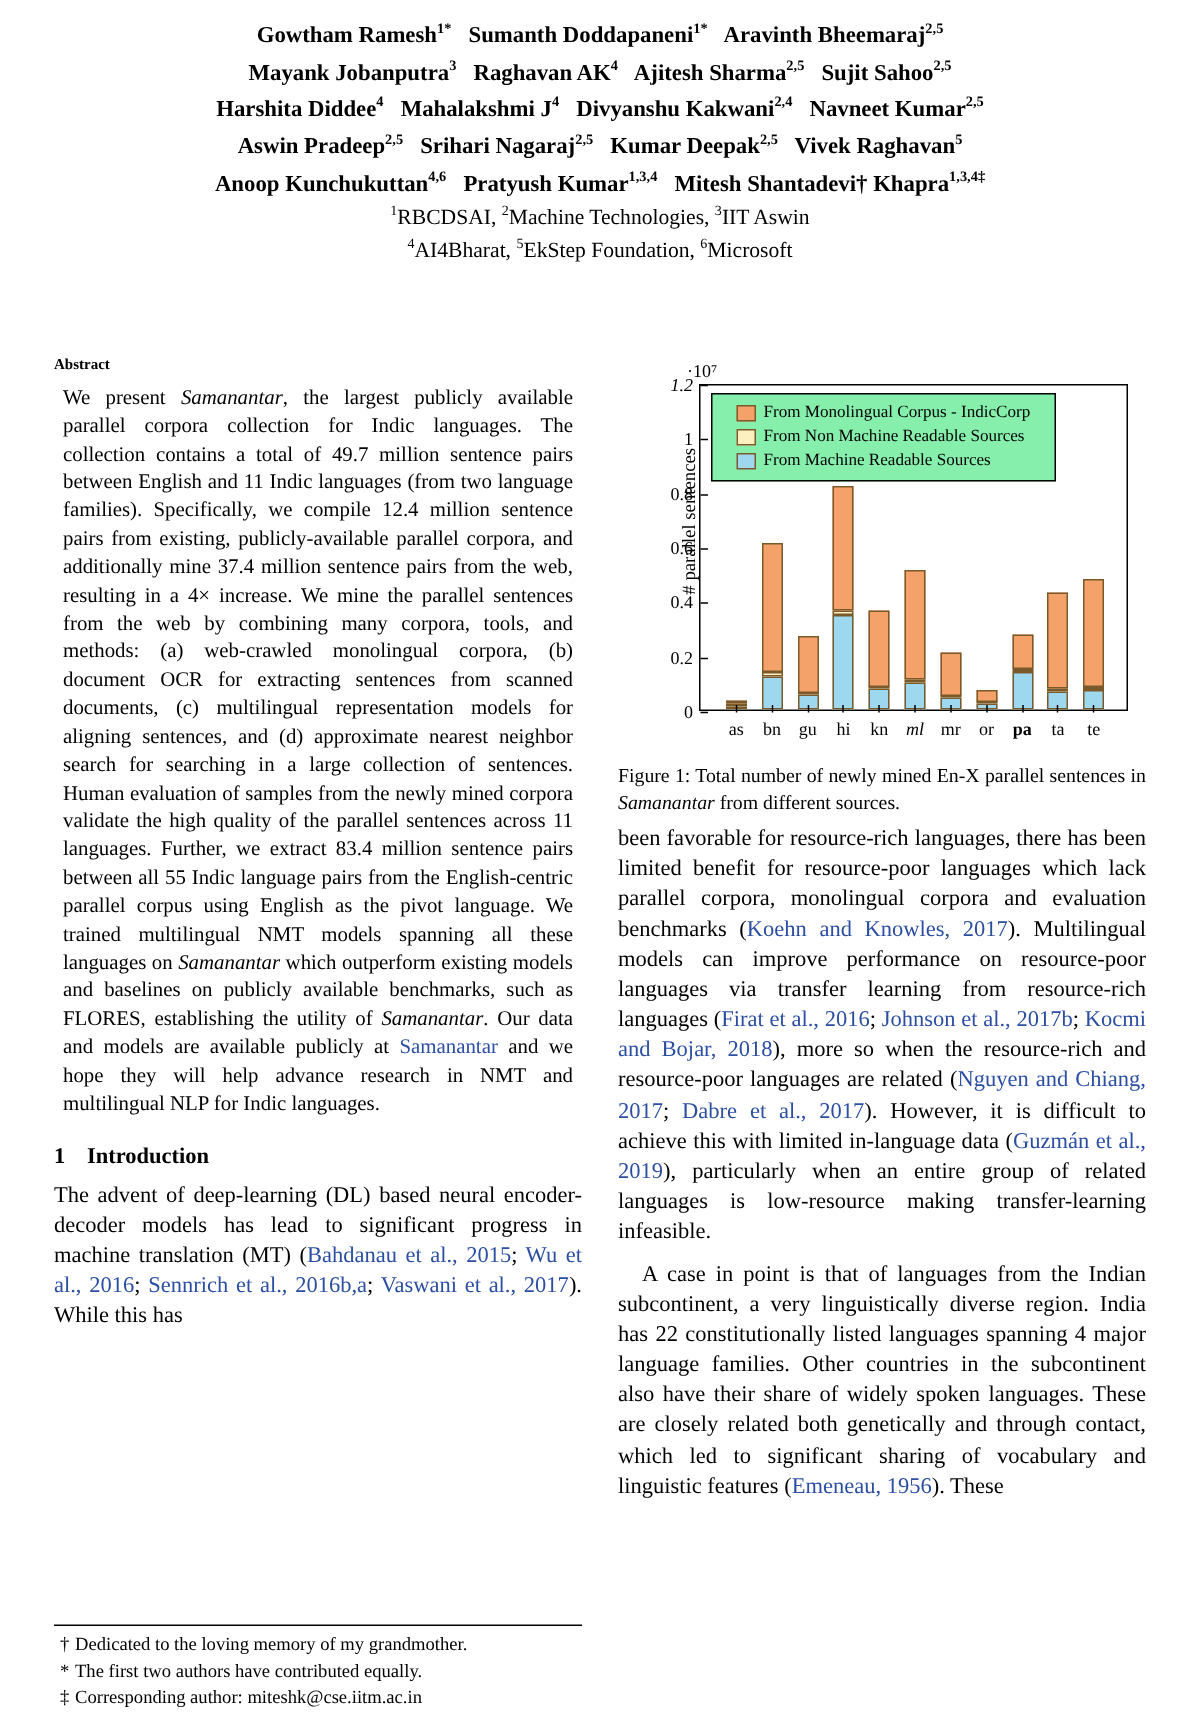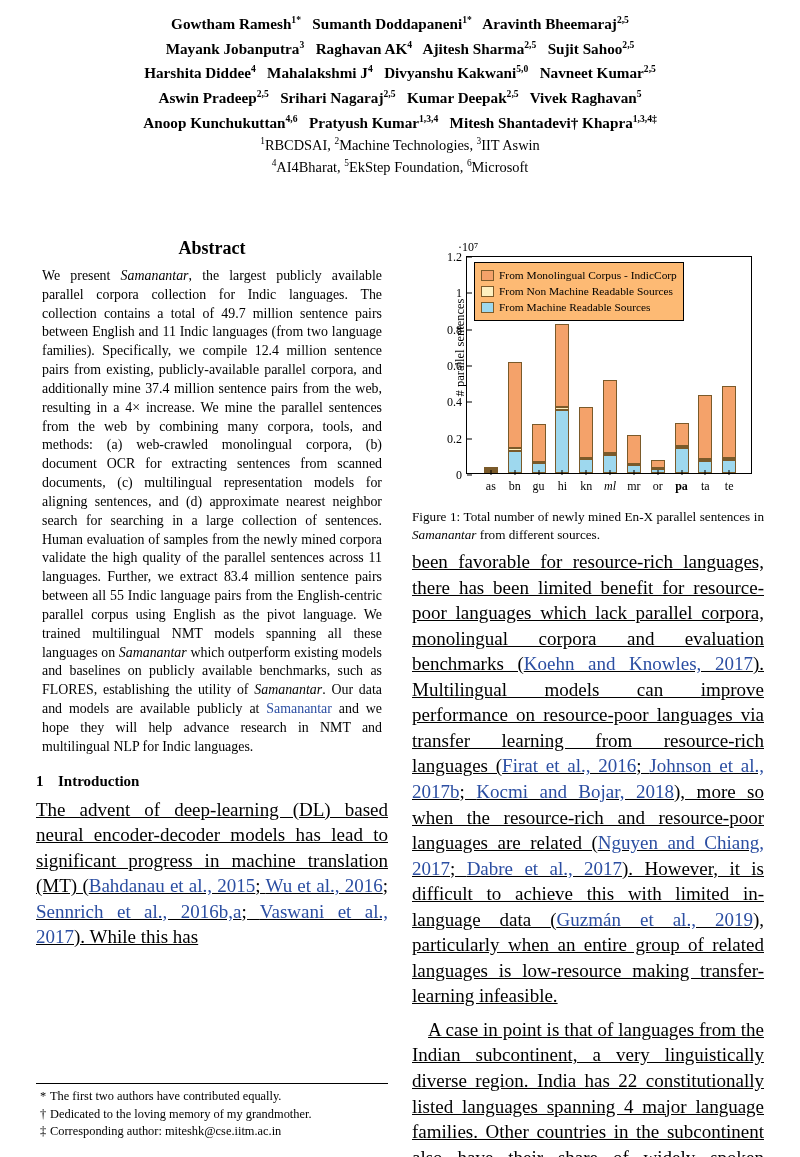--- a/index.html
+++ b/index.html
@@ -71,42 +71,41 @@
     top: 238px;
     left: 36px;
     width: 728px;
     display: flex;
     gap: 24px;
   }
   .col {
     width: 352px;
   }
   .sec-head {
-    font-size: 18px;
+    font-size: 10px;
     font-weight: bold;
-    text-align: center;
+    text-align: left;
     margin: 0 0 8px 0;
   }
   .sec-head-left {
     font-size: 15px;
     font-weight: bold;
     text-align: left;
     margin: 16px 0 7px 0;
   }
   .sec-head-left .num {
     display: inline-block;
     width: 22px;
   }
   p.body {
-    font-size: 19px;
+    font-size: 15px;
     line-height: 1.345;
     text-align: justify;
     margin: 0 0 8px 0;
     text-justify: inter-word;
-    text-decoration: underline;
   }
   p.abstract {
     font-size: 13.9px;
     line-height: 1.355;
     text-align: justify;
     margin: 0;
     padding: 0 6px;
   }
   .ital { font-style: italic; }
   .cite { color: #2b4ea2; }
@@ -195,23 +194,23 @@
     position: absolute;
     left: 0;
     width: 100%;
     border: 0.7px solid #7a5a2a;
     box-sizing: border-box;
   }
   .legend {
     position: absolute;
     left: 62px;
     top: 24px;
-    background: #fdba74;
+    background: #86efac;
     border: 1px solid #000;
-    padding: 4px 6px;
+    padding: 4px 16px;
     font-size: 11.4px;
     line-height: 1.42;
   }
   .legend-row {
     display: flex;
     align-items: center;
     gap: 5px;
     white-space: nowrap;
   }
   .legend-swatch {
@@ -262,21 +261,21 @@
     </div>
     <div class="author-row">
       <span>Mayank Jobanputra</span><sup>3</sup>&nbsp;&nbsp;
       <span>Raghavan AK</span><sup>4</sup>&nbsp;&nbsp;
       <span>Ajitesh Sharma</span><sup>2,5</sup>&nbsp;&nbsp;
       <span>Sujit Sahoo</span><sup>2,5</sup>
     </div>
     <div class="author-row">
       <span>Harshita Diddee</span><sup>4</sup>&nbsp;&nbsp;
       <span>Mahalakshmi J</span><sup>4</sup>&nbsp;&nbsp;
-      <span>Divyanshu Kakwani</span><sup>5,0</sup>&nbsp;&nbsp;
+      <span>Divyanshu Kakwani</span><sup>2,4</sup>&nbsp;&nbsp;
       <span>Navneet Kumar</span><sup>2,5</sup>
     </div>
     <div class="author-row">
       <span>Aswin Pradeep</span><sup>2,5</sup>&nbsp;&nbsp;
       <span>Srihari Nagaraj</span><sup>2,5</sup>&nbsp;&nbsp;
       <span>Kumar Deepak</span><sup>2,5</sup>&nbsp;&nbsp;
       <span>Vivek Raghavan</span><sup>5</sup>
     </div>
     <div class="author-row">
       <span>Anoop Kunchukuttan</span><sup>4,6</sup>&nbsp;&nbsp;
@@ -372,21 +371,21 @@
               <div class="ytick" style="top: 181.667px;">0.2</div>
               <div class="ytickmark" style="top: 181.667px;"></div>
               <div class="ytick" style="top: 145.333px;">0.4</div>
               <div class="ytickmark" style="top: 145.333px;"></div>
               <div class="ytick" style="top: 109px;">0.6</div>
               <div class="ytickmark" style="top: 109px;"></div>
               <div class="ytick" style="top: 72.6667px;">0.8</div>
               <div class="ytickmark" style="top: 72.6667px;"></div>
               <div class="ytick" style="top: 36.3333px;">1</div>
               <div class="ytickmark" style="top: 36.3333px;"></div>
-              <div class="ytick" style="top: 0px;">1.2</div>
+              <div class="ytick" style="top: 0px; font-style: italic;">1.2</div>
               <div class="ytickmark" style="top: 0px;"></div>
               <div class="xtick" style="left: 23.8333px;">as</div>
               <div class="xtickmark" style="left: 23.8333px; top: 213px;"></div>
               <div class="xtick" style="left: 47.6667px;">bn</div>
               <div class="xtickmark" style="left: 47.6667px; top: 213px;"></div>
               <div class="xtick" style="left: 71.5px;">gu</div>
               <div class="xtickmark" style="left: 71.5px; top: 213px;"></div>
               <div class="xtick" style="left: 95.3333px;">hi</div>
               <div class="xtickmark" style="left: 95.3333px; top: 213px;"></div>
               <div class="xtick" style="left: 119.167px;">kn</div>
@@ -422,23 +421,23 @@
         <div class="figcaption" id="figcaption">Figure 1: Total number of newly mined En-X parallel sentences in <span class="ital">Samanantar</span> from different sources.</div>
       </div>
 
       <p class="body" id="intro-p1c">been favorable for resource-rich languages, there has been limited benefit for resource-poor languages which lack parallel corpora, monolingual corpora and evaluation benchmarks (<span class="cite">Koehn and Knowles, 2017</span>). Multilingual models can improve performance on resource-poor languages via transfer learning from resource-rich languages (<span class="cite">Firat et al., 2016</span>; <span class="cite">Johnson et al., 2017b</span>; <span class="cite">Kocmi and Bojar, 2018</span>), more so when the resource-rich and resource-poor languages are related (<span class="cite">Nguyen and Chiang, 2017</span>; <span class="cite">Dabre et al., 2017</span>). However, it is difficult to achieve this with limited in-language data (<span class="cite">Guzmán et al., 2019</span>), particularly when an entire group of related languages is low-resource making transfer-learning infeasible.</p>
       <p class="body indent" id="intro-p2">A case in point is that of languages from the Indian subcontinent, a very linguistically diverse region. India has 22 constitutionally listed languages spanning 4 major language families. Other countries in the subcontinent also have their share of widely spoken languages. These are closely related both genetically and through contact, which led to significant sharing of vocabulary and linguistic features (<span class="cite">Emeneau, 1956</span>). These</p>
     </div>
   </div>
 
   <div class="footnotes">
     <div class="fn">
+      <span class="mark">†</span><span>Dedicated to the loving memory of my grandmother.</span>
+    </div>
+    <div class="fn">
       <span class="mark">*</span><span>The first two authors have contributed equally.</span>
-    </div>
-    <div class="fn">
-      <span class="mark">†</span><span>Dedicated to the loving memory of my grandmother.</span>
     </div>
     <div class="fn">
       <span class="mark">‡</span><span>Corresponding author: miteshk@cse.iitm.ac.in</span>
     </div>
   </div>
 
 </div>
 
 </body></html>

